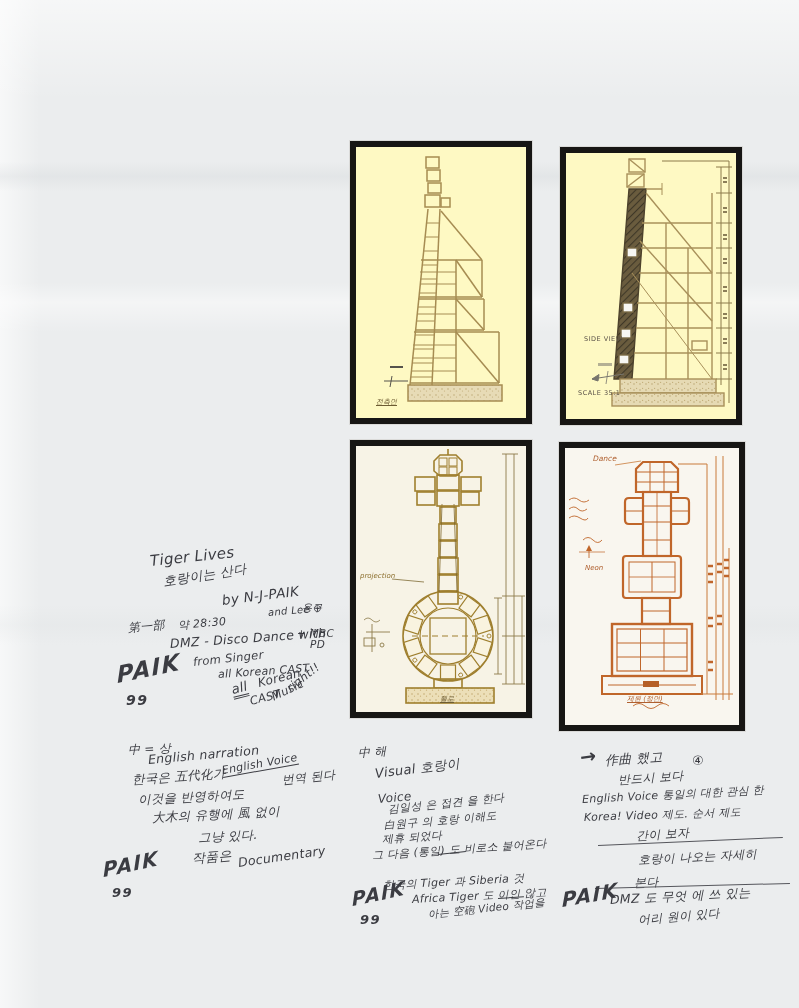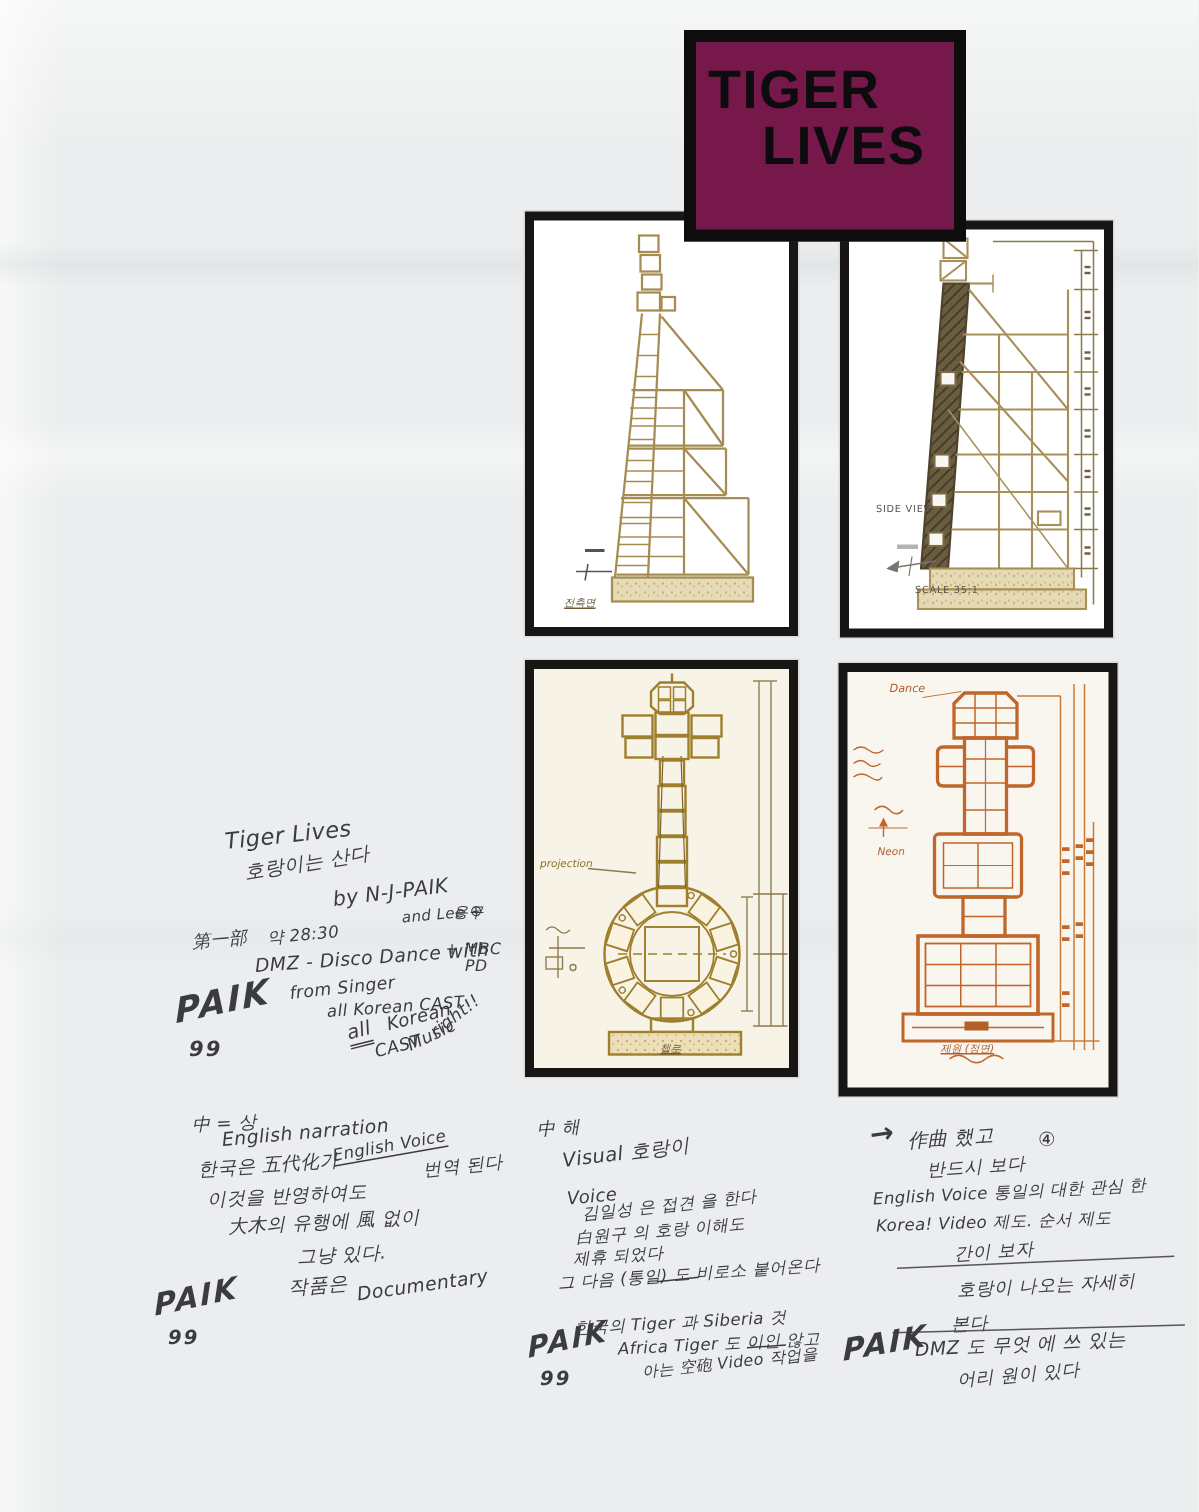--- a/index.html
+++ b/index.html
@@ -12,21 +12,21 @@
                     transparent 60%,rgba(214,218,220,.18) 62%,transparent 64%),
     linear-gradient(90deg,rgba(255,255,255,.6),transparent 5%);}
   
   .banner{position:absolute;left:456px;top:20px;width:188px;height:141px;box-sizing:border-box;
           background:#76194a;border:8px solid #0d0d0d;z-index:6;}
   .banner .t{font-family:"Liberation Sans",sans-serif;font-weight:bold;font-size:36px;
              line-height:.98;color:#0c0c0e;letter-spacing:1px;}
   .banner .t1{margin:14px 0 0 8px;}
   .banner .t2{margin:2px 0 0 44px;}
   
-  .frame{position:absolute;box-sizing:border-box;border:6px solid #171614;background:#ffffff;
+  .frame{position:absolute;box-sizing:border-box;border:6px solid #171614;background:#fef9c3;
          box-shadow:0 0 0 1px #dadad8;z-index:2;}
   .frame svg{position:absolute;left:0;top:0;}
   .dcap{position:absolute;font-size:7px;color:#6d5c33;white-space:nowrap;font-style:italic;text-decoration:underline;}
   .dlab{position:absolute;white-space:nowrap;color:#5a5248;}
   
   .cluster{position:absolute;z-index:3;}
   .hw{position:absolute;white-space:nowrap;color:#3b3c42;font-style:italic;
       letter-spacing:.3px;transform-origin:left center;}
   .sig{font-weight:bold;letter-spacing:1.5px;}
   .u2{border-bottom:3px double #3b3c42;}
@@ -179,21 +179,21 @@
         </g>
       </g>
       <g stroke="#77756d" fill="#77756d">
         <line x1="26" y1="226" x2="58" y2="221"></line>
         <polygon points="26,226 33,221.5 32,228"></polygon>
         <line x1="42" y1="218" x2="40" y2="231" stroke-width=".8"></line>
         <rect x="32" y="210" width="14" height="3" stroke="none" opacity=".55"></rect>
       </g>
     </svg>
     <div class="dlab" style="left:18px;top:182px;font-size:6.5px;letter-spacing:.5px;">SIDE VIEW</div>
-    <div class="dlab" style="left:12px;top:236px;font-size:6.5px;letter-spacing:.5px;margin-left:32px;">SCALE 35:1</div>
+    <div class="dlab" style="left:12px;top:236px;font-size:6.5px;letter-spacing:.5px;">SCALE 35:1</div>
   </div>
 
   <div class="frame" style="left:350px;top:440px;width:182px;height:278px;background:#f7f3e6;">
     <svg width="170" height="266" viewBox="0 0 170 266">
       <defs>
         <pattern id="spk3" width="6" height="6" patternUnits="userSpaceOnUse">
           <rect width="6" height="6" fill="#ecdfb8"></rect>
             <circle cx="2" cy="2" r=".7" fill="#bca164"></circle>
             <circle cx="4.5" cy="4.2" r=".6" fill="#c9b176"></circle>
         </pattern>
@@ -370,24 +370,20 @@
           <polygon points="24,97 21,103 27,103" fill="#c0662a" stroke="none"></polygon>
         <line x1="14" y1="104" x2="40" y2="104" stroke-width=".7"></line>
         <path d="M68,258 q6,-5 12,0 t12,0 t12,0"></path>
       </g>
     </svg>
     <div class="dlab" style="left:28px;top:6px;font-size:7.5px;font-style:italic;color:#b06030;">Dance</div>
     <div class="dlab" style="left:20px;top:116px;font-size:7px;font-style:italic;color:#b06030;">Neon</div>
     <div class="dcap" style="left:62px;top:246px;color:#b06030;">제원 (정면)</div>
   </div>
 
-  <div class="banner">
-    <div class="t t1">TIGER</div>
-    <div class="t t2">LIVES</div>
-  </div>
 
   <div class="cluster" style="left:115px;top:542px;width:240px;height:185px;">
     <div class="hw" style="left:35px;top:10px;font-size:15px;transform:rotate(-6deg);">Tiger Lives</div>
     <div class="hw" style="left:48px;top:31px;font-size:13px;transform:rotate(-9deg);">호랑이는 산다</div>
     <div class="hw" style="left:107px;top:50px;font-size:13.5px;transform:rotate(-7deg);">by N-J-PAIK</div>
     <div class="hw" style="left:153px;top:65px;font-size:10px;transform:rotate(-5deg);">and Lee ⊕</div>
     <div class="hw" style="left:187px;top:59px;font-size:10px;">용구</div>
     <div class="hw" style="left:182px;top:85px;font-size:10.5px;text-align:center;">+ MBC</div>
     <div class="hw" style="left:195px;top:96px;font-size:10.5px;">PD</div>
     <div class="hw" style="left:13px;top:78px;font-size:12px;transform:rotate(-5deg);">第一部</div>

